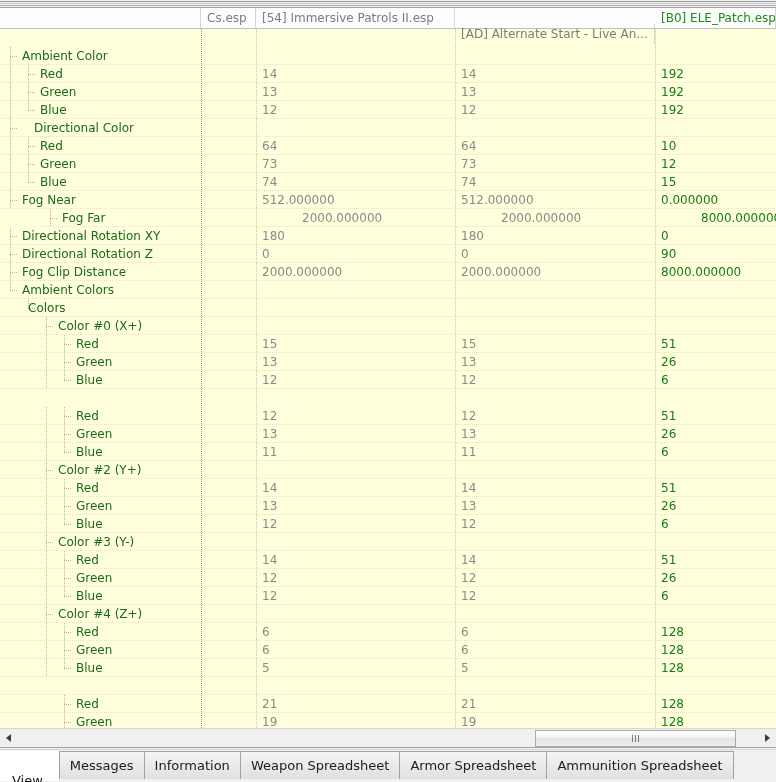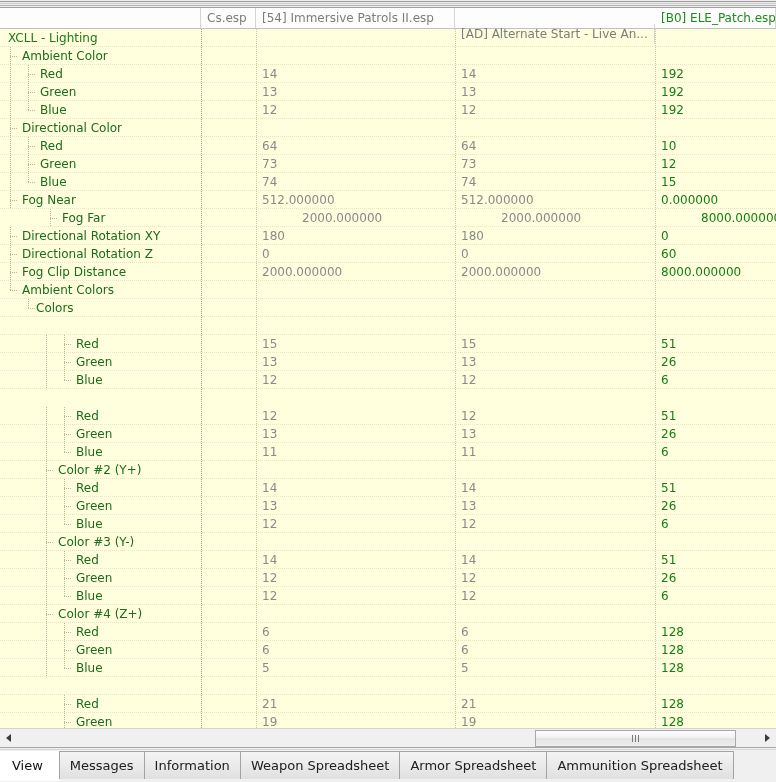--- a/index.html
+++ b/index.html
@@ -135,21 +135,21 @@
     box-sizing:border-box;
     white-space:nowrap;
     background-image:linear-gradient(to bottom,#f4f4f4 0%,#e9e9e9 55%,#e0e0e0 100%);
   }
   .tab.active{
     background:#ffffff;
     background-image:none;
     border:none;
     color:#111;
     height:30px;line-height:30px;
-    padding:0 16px 0 12px;
+    padding:15px 16px 0 12px;
     margin-right:0;
   }
 </style>
 </head>
 <body>
 
 <div id="app">
 
   <div class="topband">
     <div class="l1"></div>
@@ -165,30 +165,20 @@
         <div class="hcell" style="left: 256px; width: 199px;">[54] Immersive Patrols II.esp</div>
         <div class="hcell" style="left: 455px; width: 200px; margin-top: 16px;">[AD] Alternate Start - Live An...</div>
         <div class="hcell active" style="left: 655px; width: 121px;">[B0] ELE_Patch.esp</div>
       </div>
 
     <div class="gbody" id="grid-body">
         <div class="colsep strong" style="left: 201px;"></div>
         <div class="colsep" style="left: 256px;"></div>
         <div class="colsep" style="left: 455px;"></div>
         <div class="colsep" style="left: 655px;"></div>
-        <div class="row" style="top: 0px; position: absolute;">
-          <div class="rowline"></div>
-          <div class="tcell">
-            <span class="tlabel root" style="left: 8px;">XCLL - Lighting</span>
-          </div>
-          <div class="dcell" style="left: 201px; width: 55px;"></div>
-          <div class="dcell" style="left: 256px; width: 199px;"></div>
-          <div class="dcell" style="left: 455px; width: 200px;"></div>
-          <div class="dcell last" style="left: 655px; width: 121px;"></div>
-        </div>
         <div class="row" style="top: 18px; position: absolute;">
           <div class="rowline"></div>
           <div class="tcell">
             <div class="vline" style="left: 10px;"></div>
             <div class="hline" style="left: 10px;"></div>
             <span class="tlabel" style="left: 22px;">Ambient Color</span>
           </div>
           <div class="dcell" style="left: 201px; width: 55px;"></div>
           <div class="dcell" style="left: 256px; width: 199px;"></div>
           <div class="dcell" style="left: 455px; width: 200px;"></div>
@@ -231,21 +221,21 @@
           <div class="dcell" style="left: 201px; width: 55px;"></div>
           <div class="dcell" style="left: 256px; width: 199px;">12</div>
           <div class="dcell" style="left: 455px; width: 200px;">12</div>
           <div class="dcell last" style="left: 655px; width: 121px;">192</div>
         </div>
         <div class="row" style="top: 90px; position: absolute;">
           <div class="rowline"></div>
           <div class="tcell">
             <div class="vline" style="left: 10px;"></div>
             <div class="hline" style="left: 10px;"></div>
-            <span class="tlabel" style="left: 22px;">Directional Color</span>
+            <span class="tlabel" style="left: 34px;">Directional Color</span>
           </div>
           <div class="dcell" style="left: 201px; width: 55px;"></div>
           <div class="dcell" style="left: 256px; width: 199px;"></div>
           <div class="dcell" style="left: 455px; width: 200px;"></div>
           <div class="dcell last" style="left: 655px; width: 121px;"></div>
         </div>
         <div class="row" style="top: 108px; position: absolute;">
           <div class="rowline"></div>
           <div class="tcell">
             <div class="vline" style="left: 10px;"></div>
@@ -323,21 +313,21 @@
         <div class="row" style="top: 216px; position: absolute;">
           <div class="rowline"></div>
           <div class="tcell">
             <div class="vline" style="left: 10px;"></div>
             <div class="hline" style="left: 10px;"></div>
             <span class="tlabel" style="left: 22px;">Directional Rotation Z</span>
           </div>
           <div class="dcell" style="left: 201px; width: 55px;"></div>
           <div class="dcell" style="left: 256px; width: 199px;">0</div>
           <div class="dcell" style="left: 455px; width: 200px;">0</div>
-          <div class="dcell last" style="left: 655px; width: 121px;">60</div>
+          <div class="dcell last" style="left: 655px; width: 121px;">90</div>
         </div>
         <div class="row" style="top: 234px; position: absolute;">
           <div class="rowline"></div>
           <div class="tcell">
             <div class="vline" style="left: 10px;"></div>
             <div class="hline" style="left: 10px;"></div>
             <span class="tlabel" style="left: 22px;">Fog Clip Distance</span>
           </div>
           <div class="dcell" style="left: 201px; width: 55px;"></div>
           <div class="dcell" style="left: 256px; width: 199px;">2000.000000</div>
@@ -354,29 +344,34 @@
           <div class="dcell" style="left: 201px; width: 55px;"></div>
           <div class="dcell" style="left: 256px; width: 199px;"></div>
           <div class="dcell" style="left: 455px; width: 200px;"></div>
           <div class="dcell last" style="left: 655px; width: 121px;"></div>
         </div>
         <div class="row" style="top: 270px; position: absolute;">
           <div class="rowline"></div>
           <div class="tcell">
             <div class="vhalf" style="left: 28px;"></div>
             <div class="hline" style="left: 28px;"></div>
-            <span class="tlabel" style="left: 36px;">Colors</span>
+            <span class="tlabel" style="left: 28px;">Colors</span>
           </div>
           <div class="dcell" style="left: 201px; width: 55px;"></div>
           <div class="dcell" style="left: 256px; width: 199px;"></div>
           <div class="dcell" style="left: 455px; width: 200px;"></div>
           <div class="dcell last" style="left: 655px; width: 121px;"></div>
         </div>
         <div class="row" style="top: 288px; position: absolute;">
           <div class="rowline"></div>
+          <div class="tcell">
+            <div class="vline" style="left: 46px;"></div>
+            <div class="hline" style="left: 46px;"></div>
+            <span class="tlabel" style="left: 58px;">Color #0 (X+)</span>
+          </div>
           <div class="dcell" style="left: 201px; width: 55px;"></div>
           <div class="dcell" style="left: 256px; width: 199px;"></div>
           <div class="dcell" style="left: 455px; width: 200px;"></div>
           <div class="dcell last" style="left: 655px; width: 121px;"></div>
         </div>
         <div class="row" style="top: 306px; position: absolute;">
           <div class="rowline"></div>
           <div class="tcell">
             <div class="vline" style="left: 46px;"></div>
             <div class="vline" style="left: 64px;"></div>

